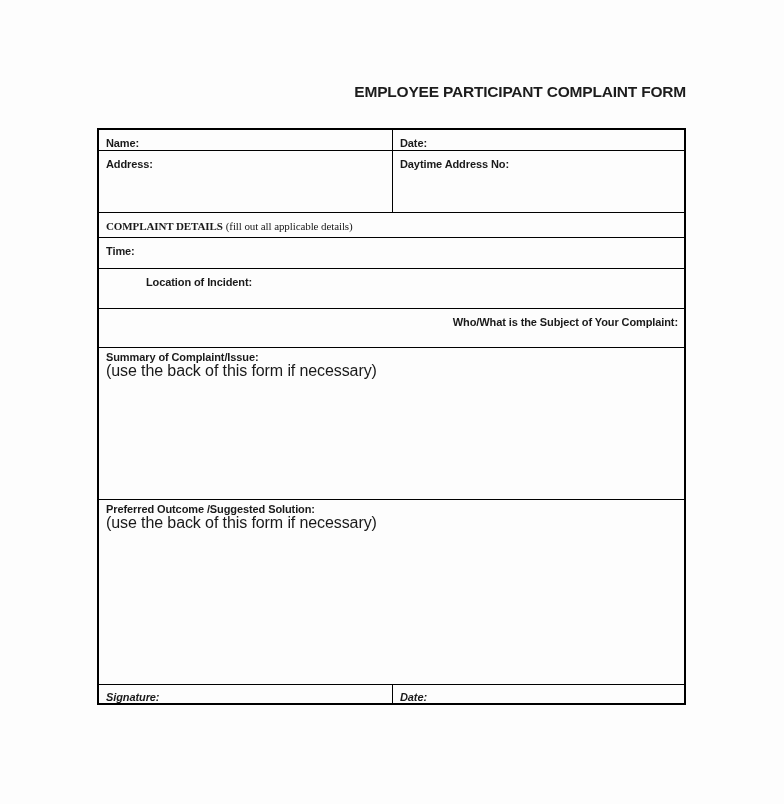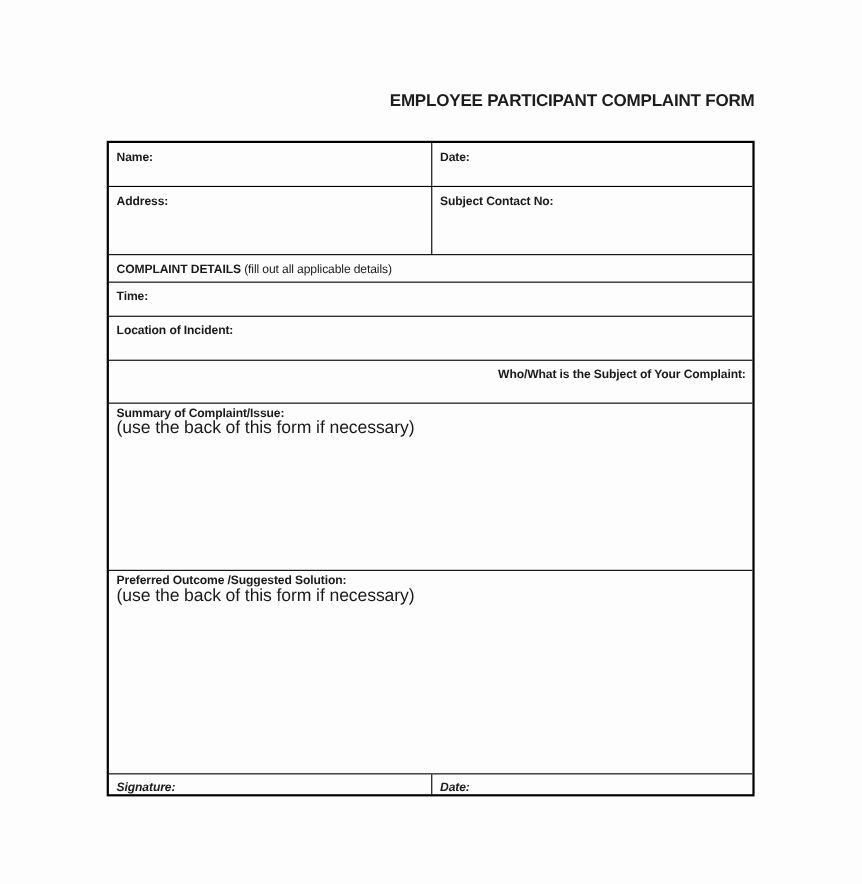--- a/index.html
+++ b/index.html
@@ -59,25 +59,25 @@
     letter-spacing: -0.1px;
     line-height: 13px;
   }
   .note-inline {
     font-size: 11px;
     font-weight: normal;
     letter-spacing: -0.1px;
     margin-left: 3px;
   }
   
-  .r-name      { height: 40px; }
+  .r-name      { height: 21px; }
   .r-address   { height: 62px; }
-  .r-details   { height: 25px; }
+  .r-details   { height: 25px; font-family: Liberation Serif, serif; }
   .r-incident  { height: 31px; }
-  .r-location  { height: 40px; }
+  .r-location  { height: 40px; padding-left: 40px; }
   .r-subject   { height: 39px; text-align: right; }
   .r-summary   { height: 152px; }
   .r-outcome   { height: 185px; }
   .r-signature { height: 18px; }
   .r-signature .cell { padding-top: 2px; }
 </style>
 </head>
 <body>
 
 <div class="page">
@@ -93,21 +93,21 @@
       <div class="cell half-r">
         <span class="label">Date:</span>
       </div>
     </div>
 
     <div class="row r-address">
       <div class="cell half-l">
         <span class="label">Address:</span>
       </div>
       <div class="cell half-r">
-        <span class="label">Subject Contact No:</span>
+        <span class="label">Daytime Address No:</span>
       </div>
     </div>
 
     <div class="row r-details">
       <div class="cell full">
         <span class="label">COMPLAINT DETAILS</span><span class="note-inline">(fill out all applicable details)</span>
       </div>
     </div>
 
     <div class="row r-incident">

